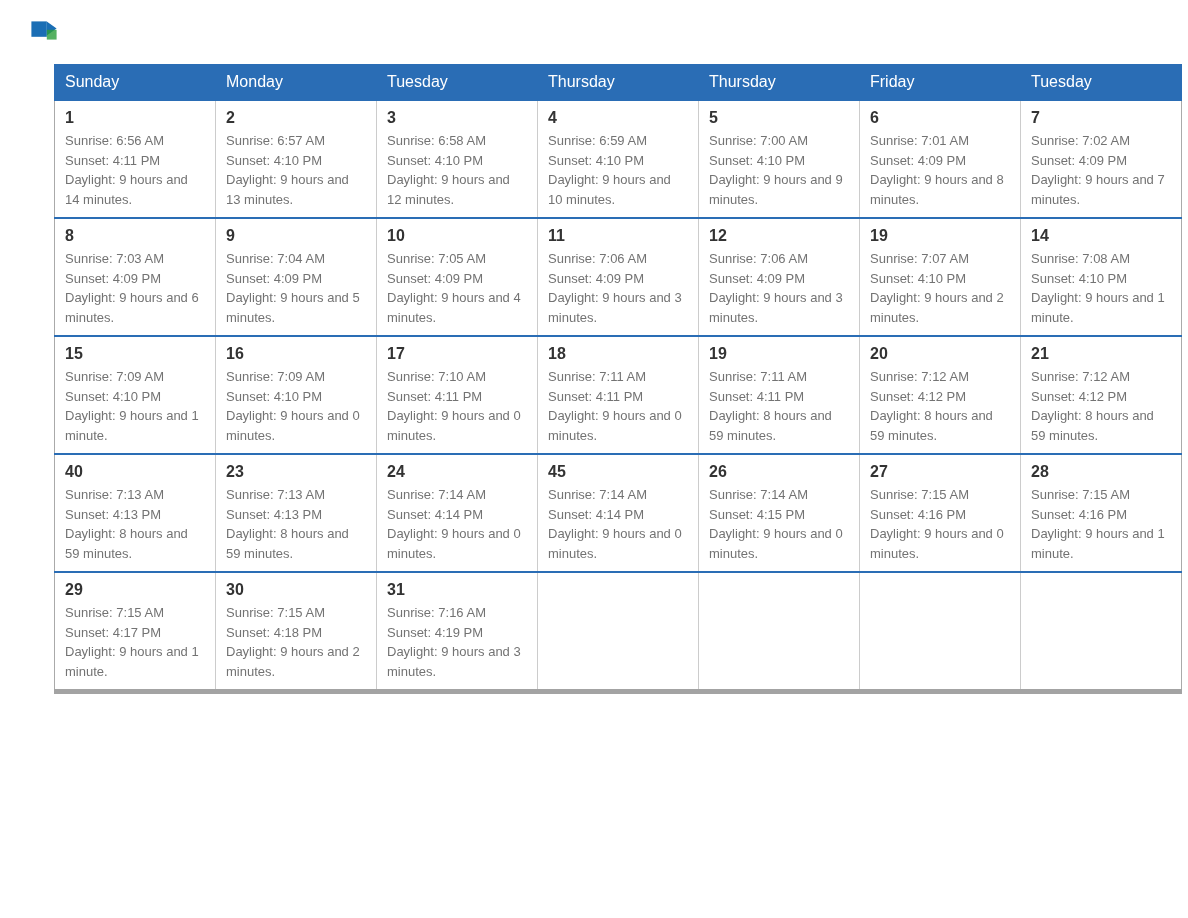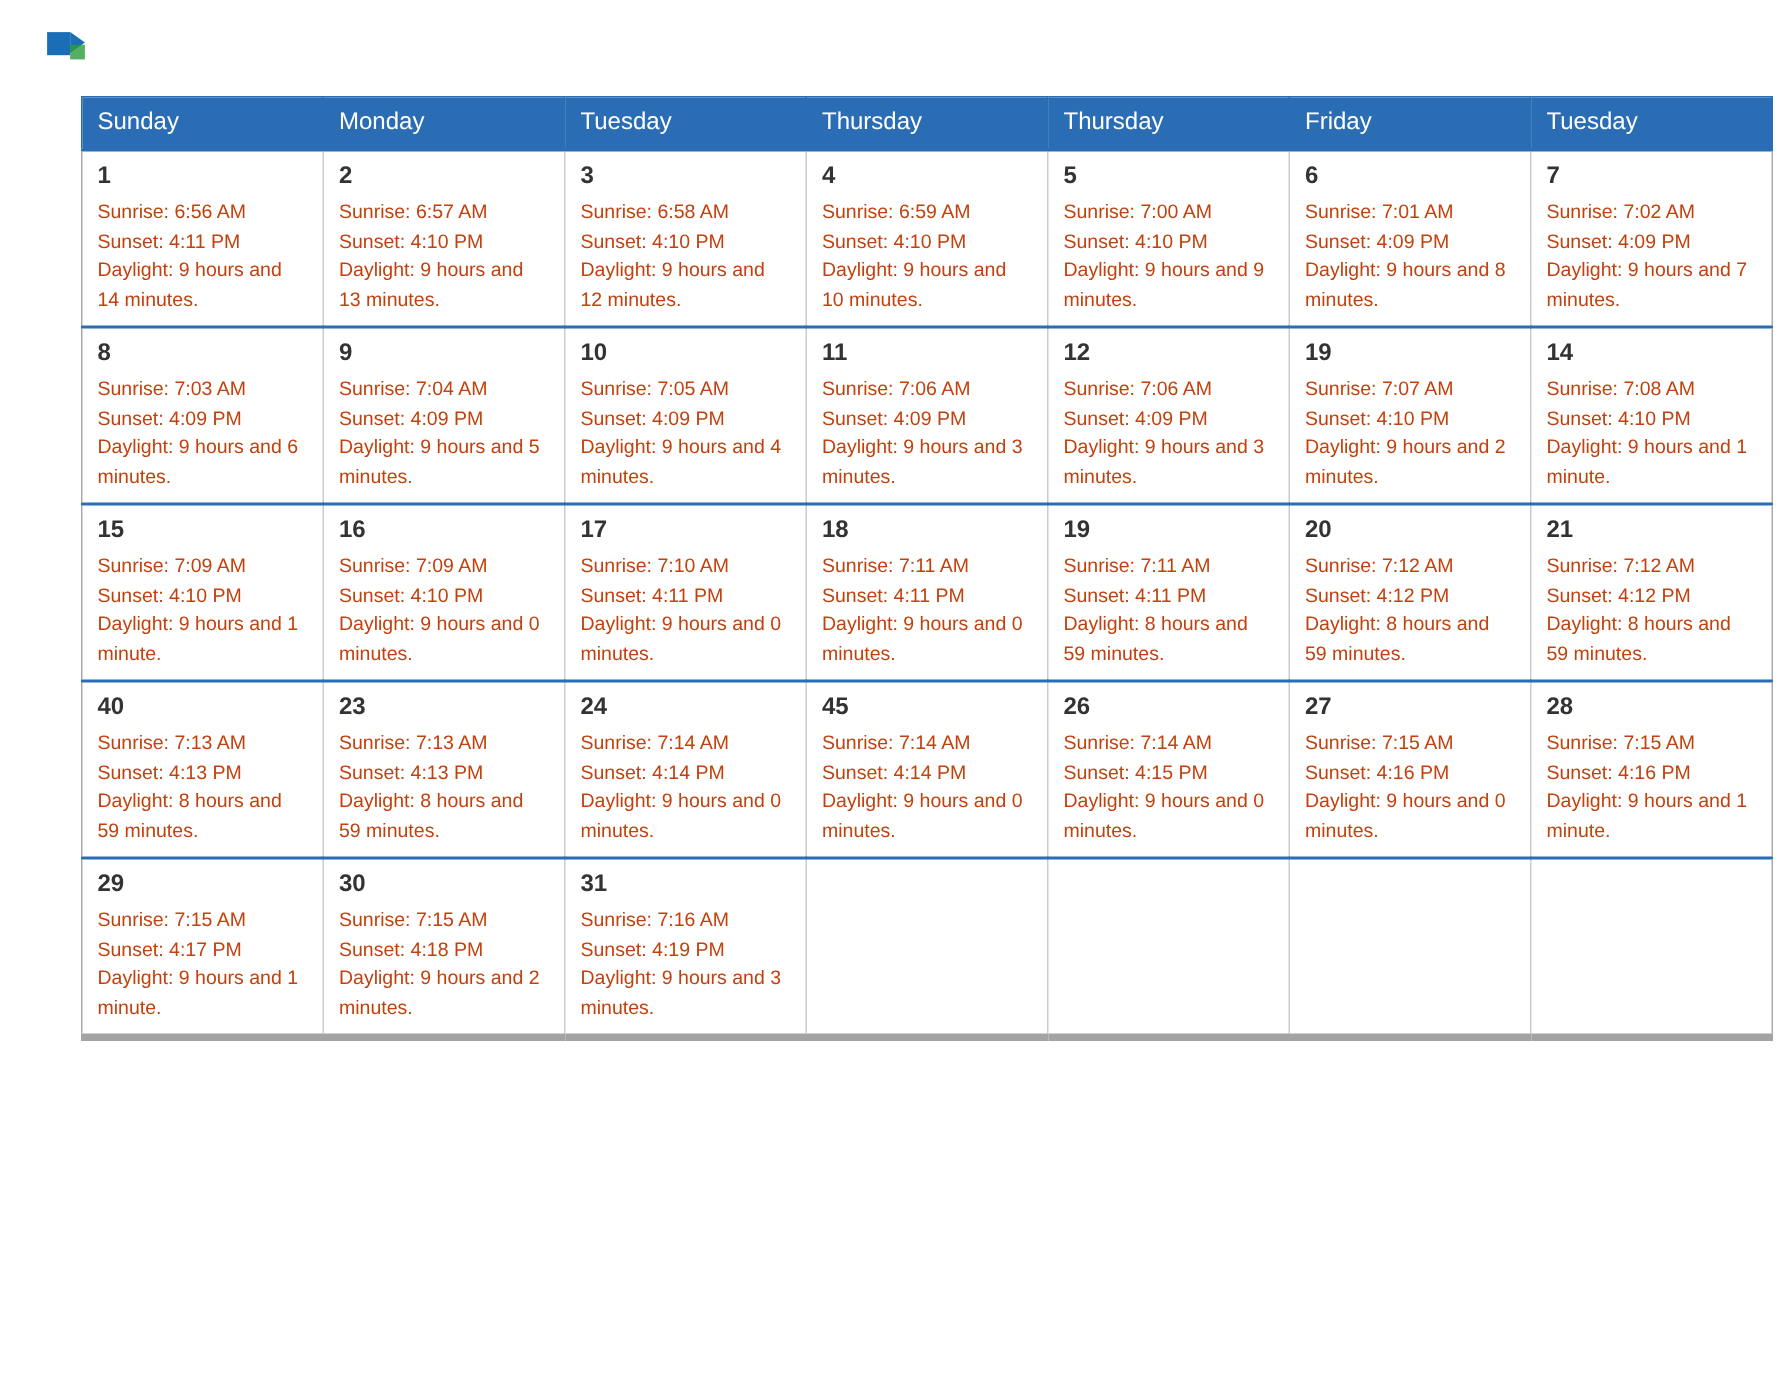--- a/index.html
+++ b/index.html
@@ -79,21 +79,21 @@
     tbody td:last-child { border-right: 1px solid #aaa; }
     .day-num {
       font-size: 16px;
       font-weight: bold;
       display: block;
       margin-bottom: 4px;
     }
     .day-info {
       font-size: 13px;
       line-height: 1.5;
-      color: #c2410c;
+      color: #737373;
     }
     .empty { background: #fff; }
     tbody tr:last-child td {
       border-bottom: 5px solid #a3a3a3;
     }
   </style>
 </head>
 <body>
 
 <div id="header">

